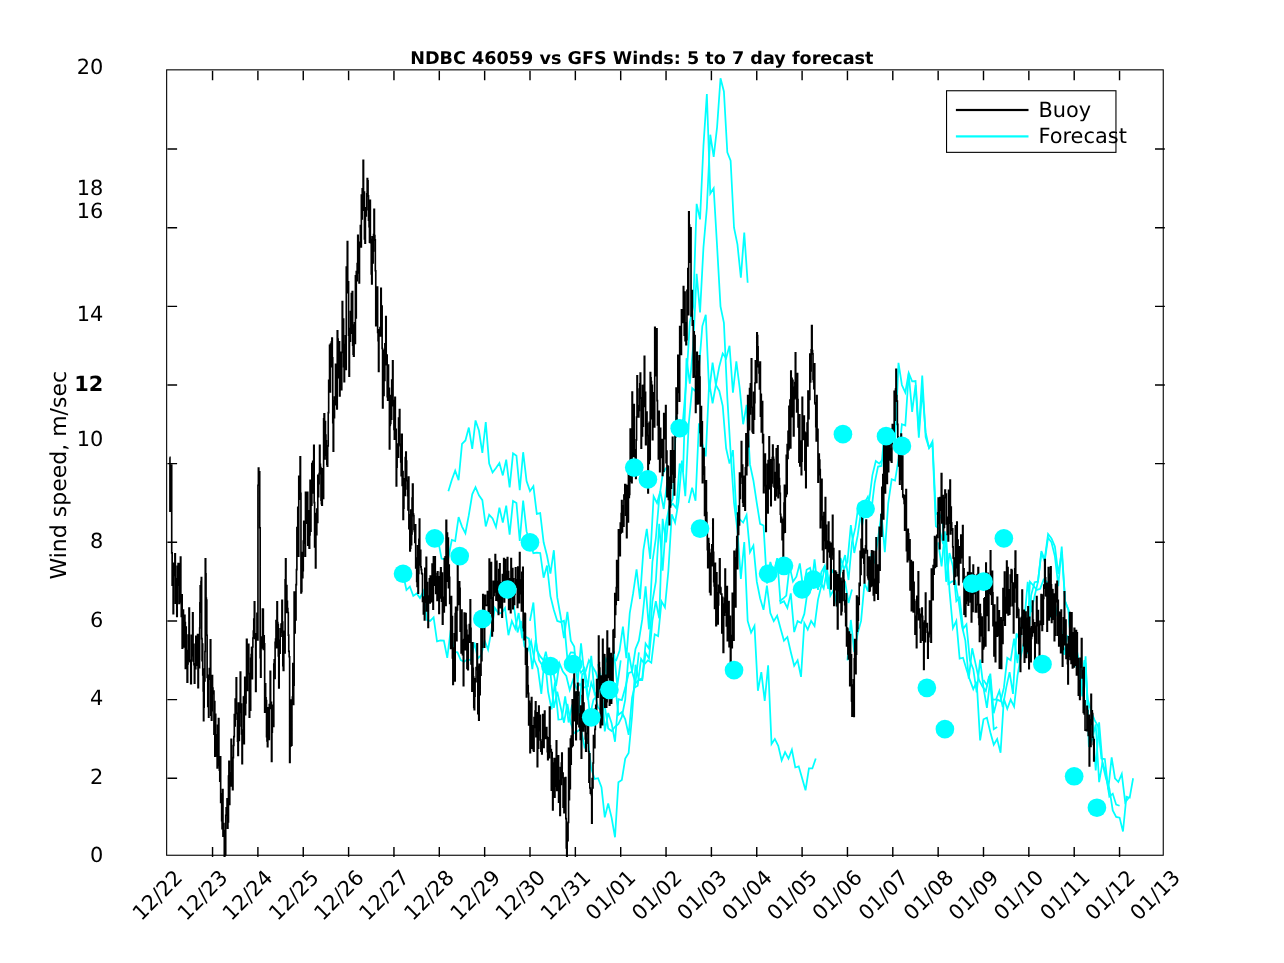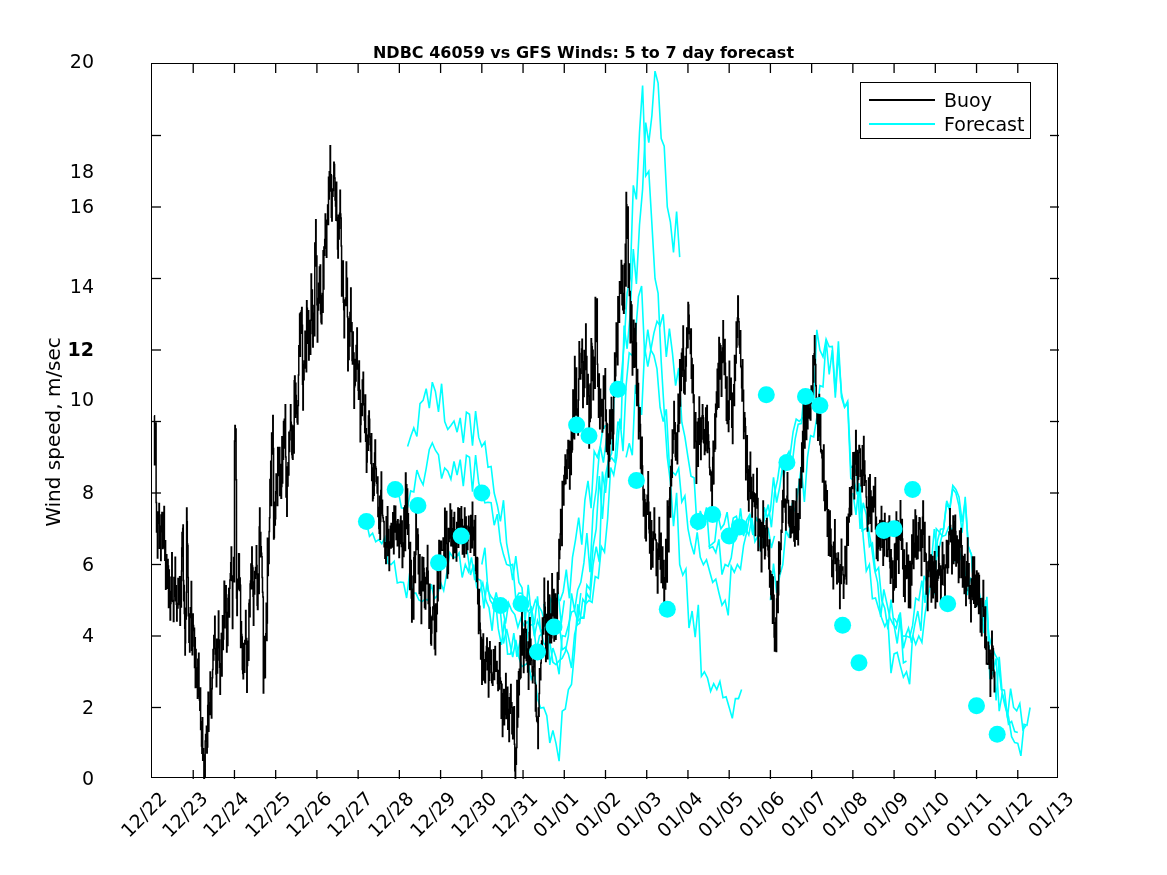--- a/index.html
+++ b/index.html
@@ -60,21 +60,21 @@
     color:#000;
     transform:rotate(-45deg);
     transform-origin:right top;
     white-space:nowrap;
     text-align:right;
   }
 
   #legend{
     position:absolute;
     left:860px;top:82px;
-    width:171px;height:57px;
+    width:155px;height:57px;
     border:1.2px solid #000;
     background:#fff;
     box-sizing:border-box;
   }
   .legend-row{
     position:absolute;
     left:8px;
     height:24px;
     display:flex;
     align-items:center;
@@ -98,21 +98,21 @@
 
   <div id="ytick-container">
       <div class="ytick-label" style="top: 778px;">0</div>
       <div class="ytick-label" style="top: 706.5px;">2</div>
       <div class="ytick-label" style="top: 635px;">4</div>
       <div class="ytick-label" style="top: 563.5px;">6</div>
       <div class="ytick-label" style="top: 492px;">8</div>
       <div class="ytick-label" style="top: 399px;">10</div>
       <div class="ytick-label" style="top: 349px; font-weight: bold;">12</div>
       <div class="ytick-label" style="top: 286px;">14</div>
-      <div class="ytick-label" style="top: 206px; margin-left: 28px;">16</div>
+      <div class="ytick-label" style="top: 192px; margin-left: 28px;">16</div>
       <div class="ytick-label" style="top: 134.5px; margin-top: 36px;">18</div>
       <div class="ytick-label" style="top: 61px;">20</div>
     </div>
   <div id="xtick-container">
       <div class="xtick-label" style="left: 89px; width: 66px;">12/22</div>
       <div class="xtick-label" style="left: 130.227px; width: 66px;">12/23</div>
       <div class="xtick-label" style="left: 171.455px; width: 66px;">12/24</div>
       <div class="xtick-label" style="left: 212.682px; width: 66px;">12/25</div>
       <div class="xtick-label" style="left: 253.909px; width: 66px;">12/26</div>
       <div class="xtick-label" style="left: 295.136px; width: 66px;">12/27</div>

